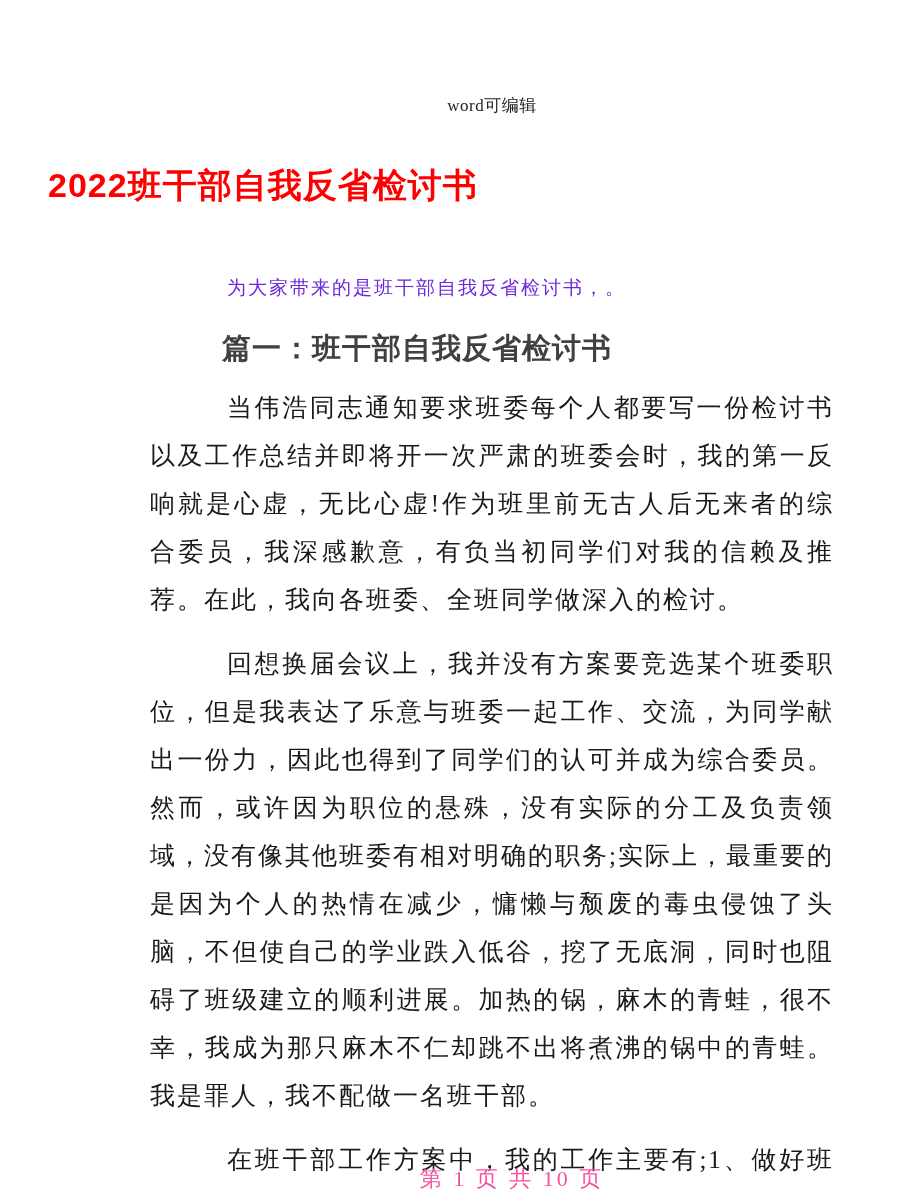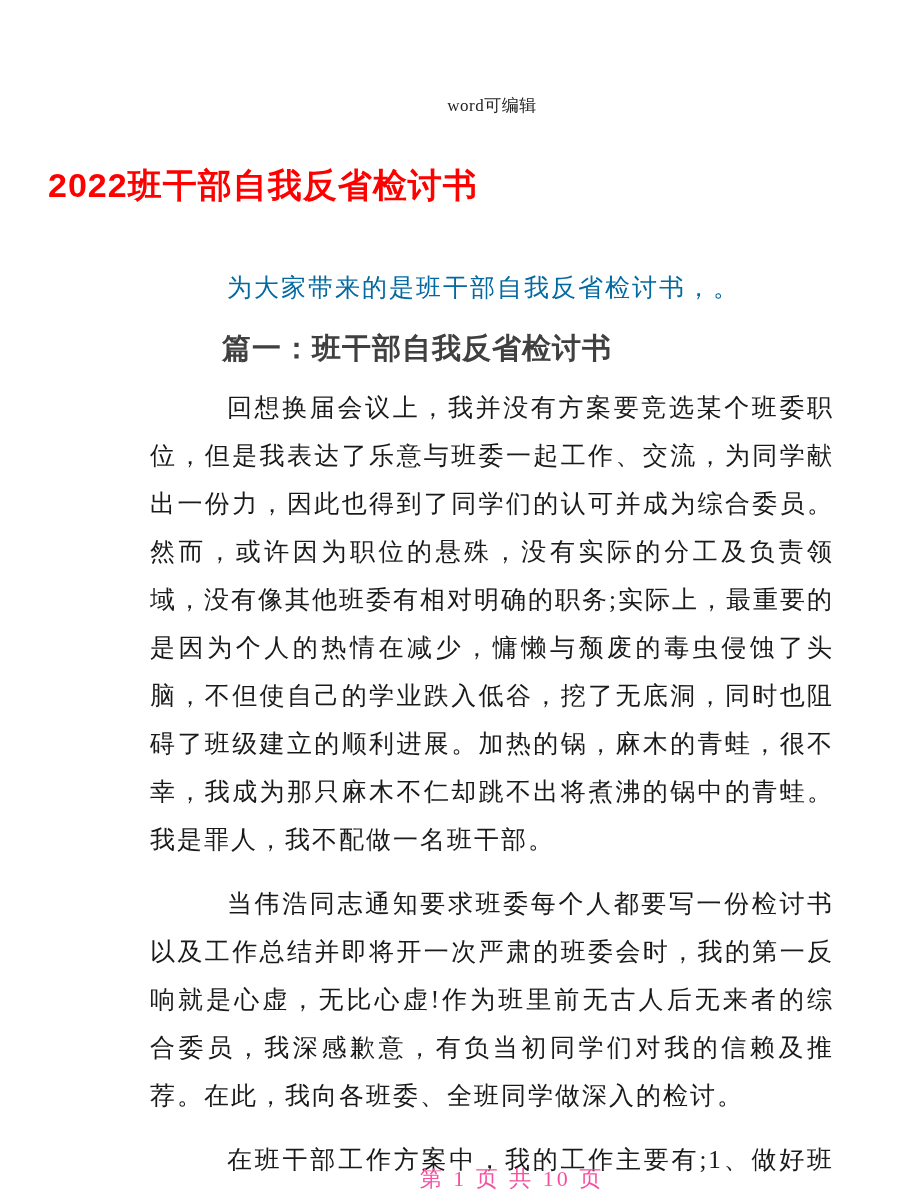--- a/index.html
+++ b/index.html
@@ -31,25 +31,25 @@
     font-size: 34px;
     line-height: 42px;
     color: #FF0000;
     letter-spacing: 1px;
   }
   .body-content {
     margin: 0 102px;
   }
   .intro {
     margin-top: 58px;
-    font-size: 25px;
+    font-size: 19px;
     line-height: 48px;
     letter-spacing: 2px;
     text-indent: 77px;
-    color: #0369a1;
+    color: #6d28d9;
   }
   .section-heading {
     margin-top: 12px;
     padding-left: 72px;
     font-family: "Liberation Sans", "DejaVu Sans", sans-serif;
     font-weight: bold;
     font-size: 29px;
     line-height: 40px;
     color: #404040;
     letter-spacing: 1px;
@@ -87,23 +87,23 @@
   </div>
 
   <h1 class="doc-title">2022班干部自我反省检讨书</h1>
 
   <div class="body-content">
 
     <p class="intro">为大家带来的是班干部自我反省检讨书，。</p>
 
     <h2 class="section-heading">篇一：班干部自我反省检讨书</h2>
 
+    <p class="para first">当伟浩同志通知要求班委每个人都要写一份检讨书以及工作总结并即将开一次严肃的班委会时，我的第一反响就是心虚，无比心虚!作为班里前无古人后无来者的综合委员，我深感歉意，有负当初同学们对我的信赖及推荐。在此，我向各班委、全班同学做深入的检讨。</p>
+
     <p class="para">回想换届会议上，我并没有方案要竞选某个班委职位，但是我表达了乐意与班委一起工作、交流，为同学献出一份力，因此也得到了同学们的认可并成为综合委员。然而，或许因为职位的悬殊，没有实际的分工及负责领域，没有像其他班委有相对明确的职务;实际上，最重要的是因为个人的热情在减少，慵懒与颓废的毒虫侵蚀了头脑，不但使自己的学业跌入低谷，挖了无底洞，同时也阻碍了班级建立的顺利进展。加热的锅，麻木的青蛙，很不幸，我成为那只麻木不仁却跳不出将煮沸的锅中的青蛙。我是罪人，我不配做一名班干部。</p>
-
-    <p class="para first">当伟浩同志通知要求班委每个人都要写一份检讨书以及工作总结并即将开一次严肃的班委会时，我的第一反响就是心虚，无比心虚!作为班里前无古人后无来者的综合委员，我深感歉意，有负当初同学们对我的信赖及推荐。在此，我向各班委、全班同学做深入的检讨。</p>
 
     <p class="para">在班干部工作方案中，我的工作主要有;1、做好班里推优入党的工作，包括推选入党积极分子、重点开展对象，向党支</p>
 
   </div>
 
   <div class="doc-footer">
     <span class="page-indicator">第 1 页 共 10 页</span>
   </div>
 
 </div>

